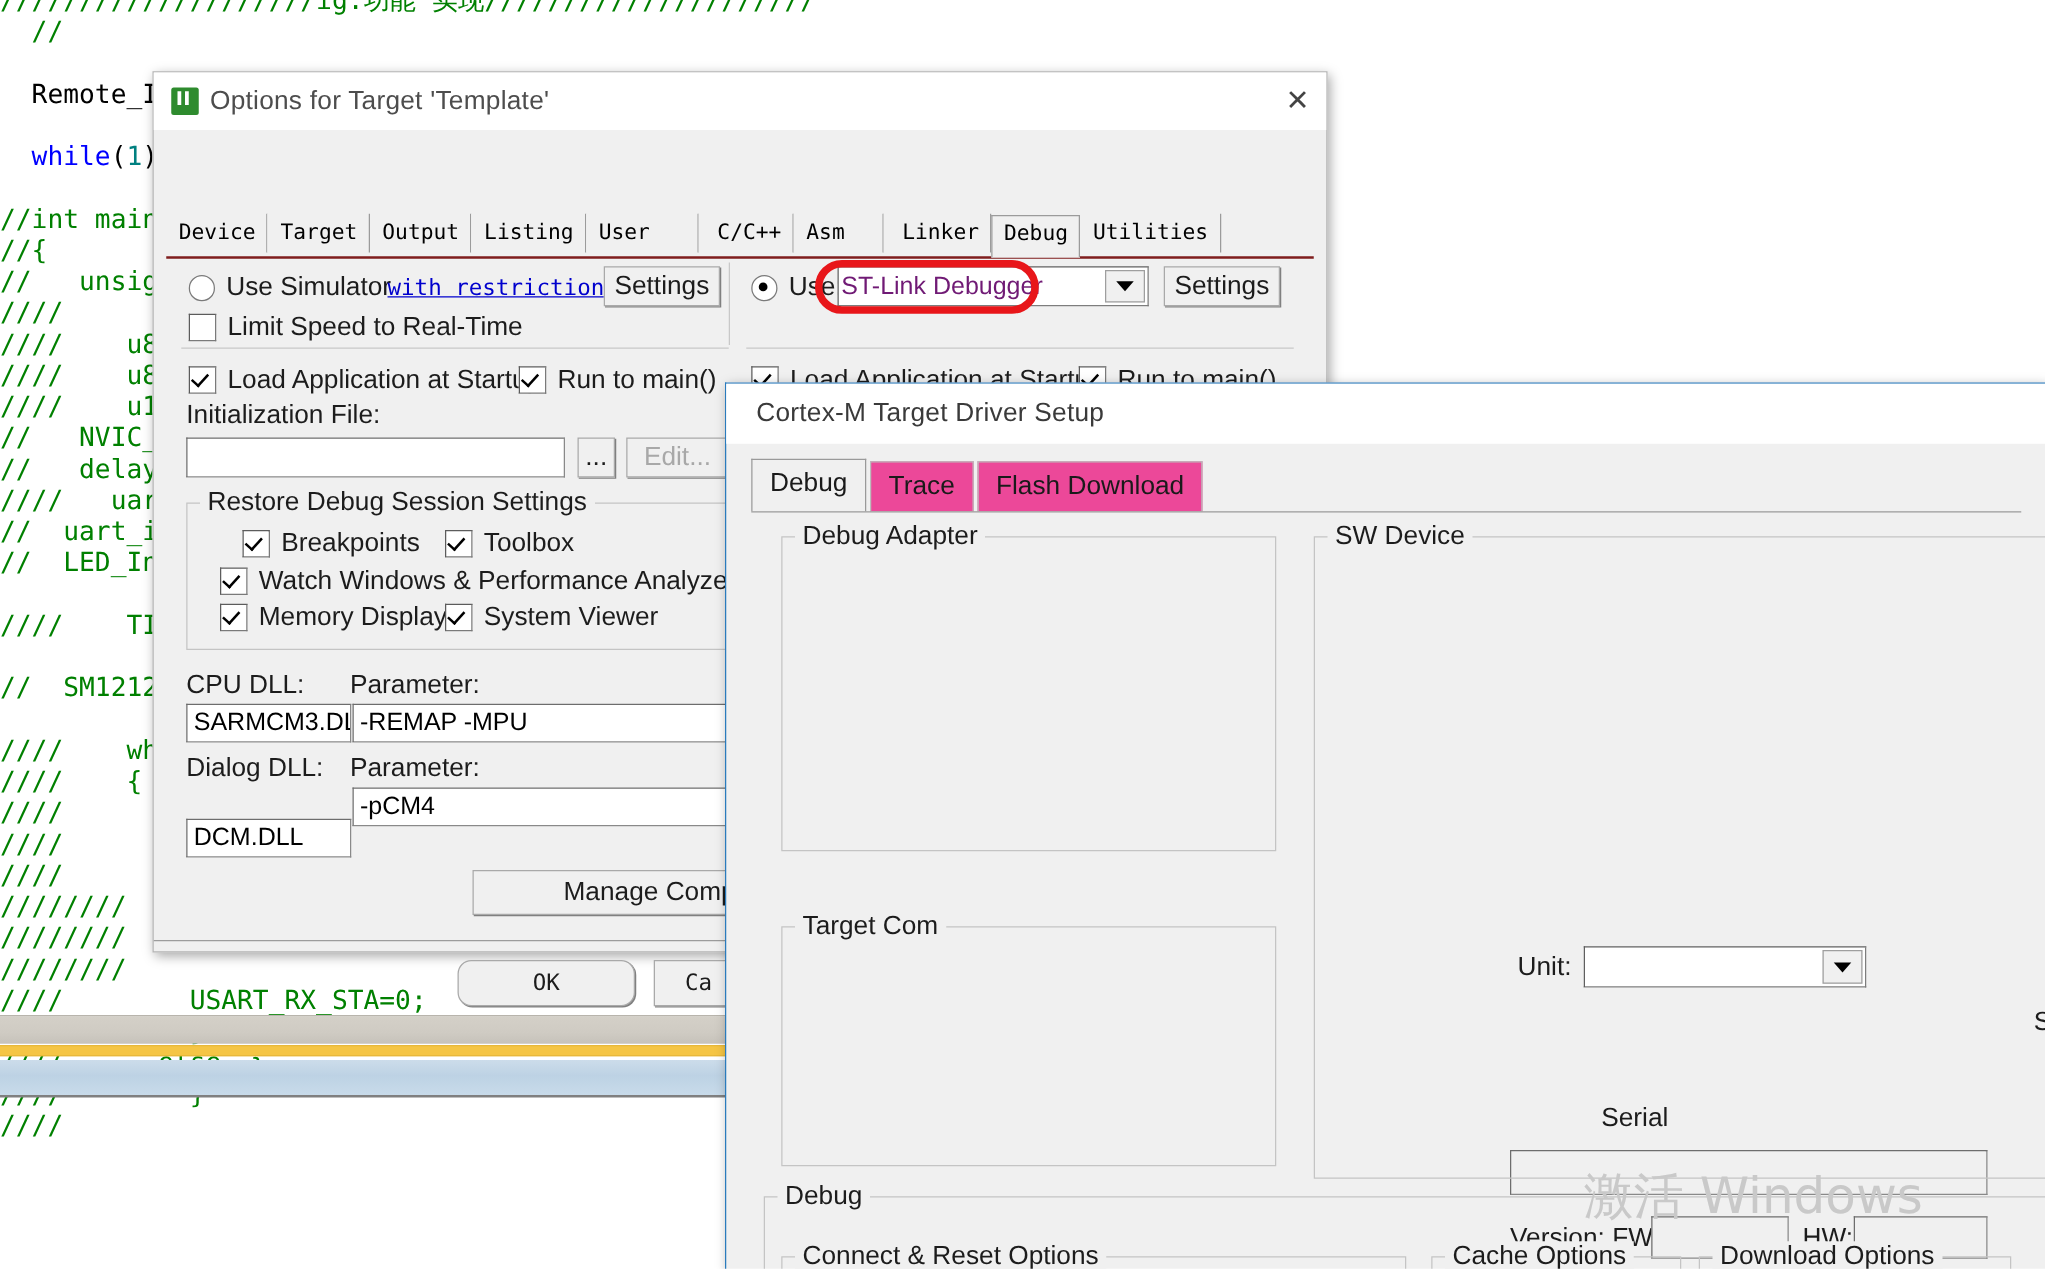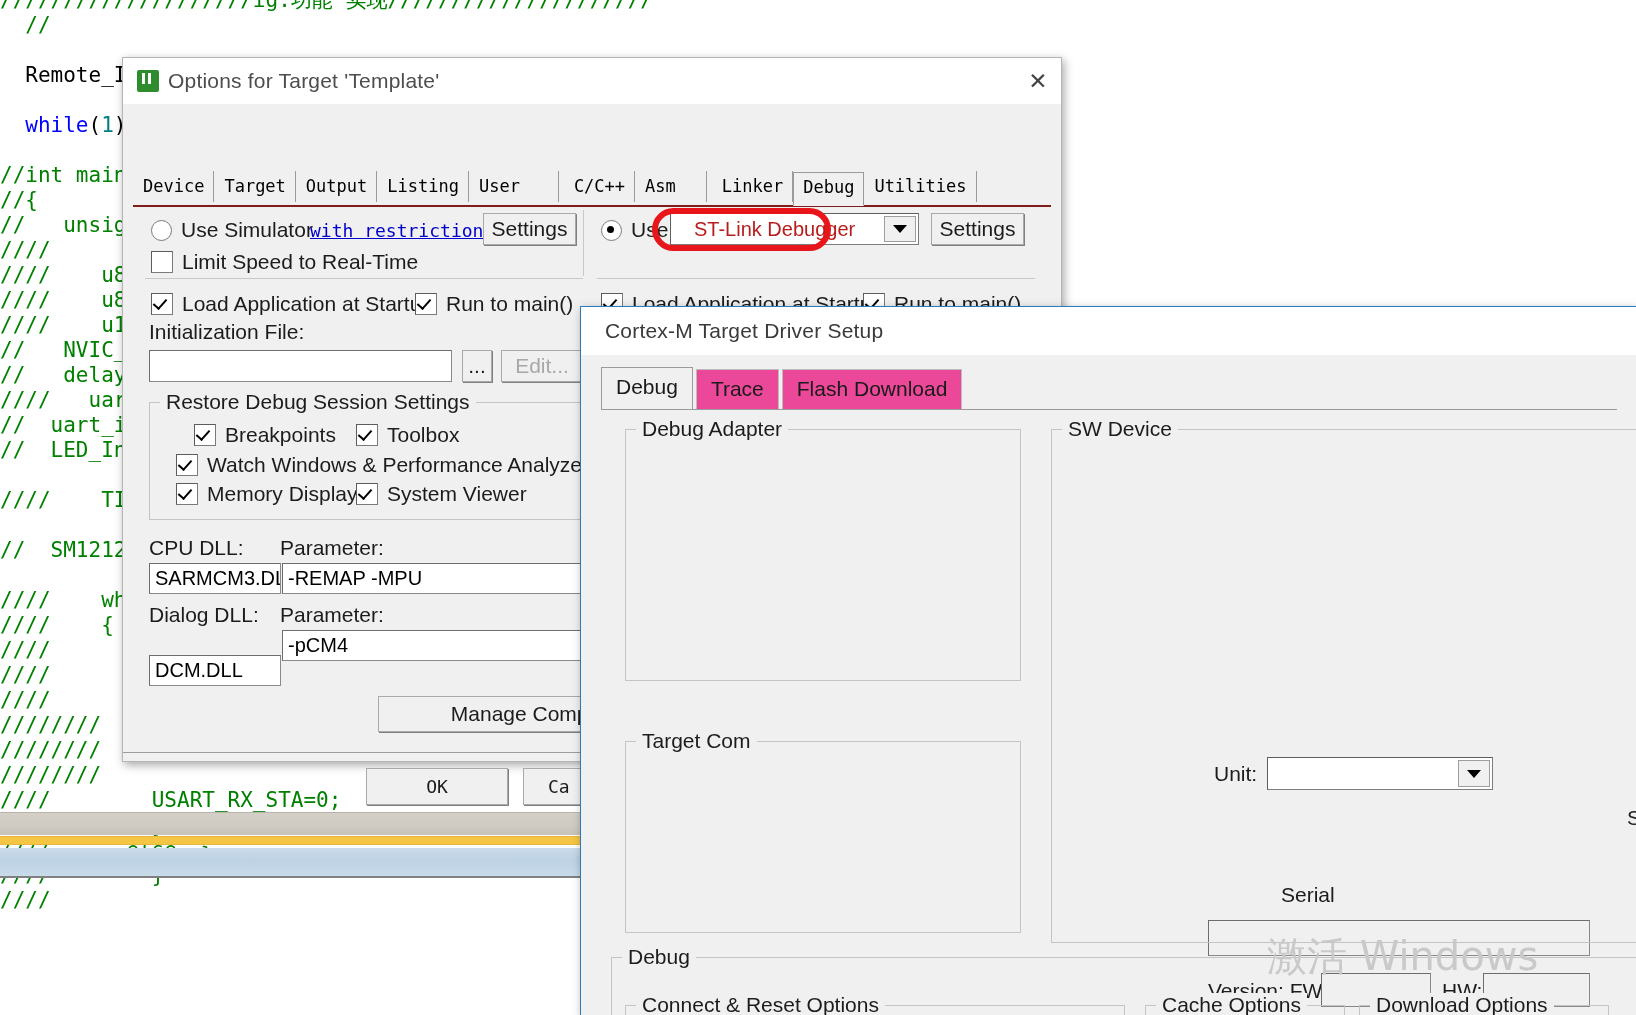--- a/index.html
+++ b/index.html
@@ -120,21 +120,21 @@
     font-size: 20px; color:#000; display:flex; align-items:center; padding-left:5px;
     box-sizing: border-box; overflow:hidden; white-space: nowrap;
   }
   .txt.ro { background:#f0f0f0; }
 
   .combo {
     position:absolute; background:#ffffff;
     border: 1px solid #7d7d7d; border-top-color:#5f5f5f; border-left-color:#5f5f5f;
     box-sizing:border-box; display:flex; align-items:center;
   }
-  .combo .val { font-size:20px; color:#b91c1c; padding-left:23px; flex:1; white-space:nowrap; overflow:hidden;}
+  .combo .val { font-size:20px; color:#701a75; padding-left:2px; flex:1; white-space:nowrap; overflow:hidden;}
   .combo .arrow {
     width: 30px; align-self: stretch; margin: 2px 2px 2px 0;
     background:#f0f0f0; border:1px solid #9e9e9e;
     display:flex; align-items:center; justify-content:center;
   }
   .combo .arrow i {
     display:block; width:0;height:0;border-left:7px solid transparent;border-right:7px solid transparent;
     border-top:8px solid #000;
   }
 
@@ -342,21 +342,21 @@
     <div class="txt" style="left:159px; top:505px; width:740px; height:31px;">-REMAP -MPU</div>
 
     <div class="lab" style="left:26px; top:545px;">Dialog DLL:</div>
     <div class="lab" style="left:157px; top:545px;">Parameter:</div>
     <div class="txt" style="left:26px; top:597px; width:132px; height:31px;">DCM.DLL</div>
     <div class="txt" style="left:159px; top:572px; width:740px; height:31px;">-pCM4</div>
 
     <div class="btn" style="left:255px; top:638px; width:360px; height:36px; justify-content:center;">Manage Component Vi</div>
 
     <div class="sep" style="left:0px; top:694px; width:938px; background:#9c9c9c;"></div>
-    <div class="btn mono" style="left:243px; top:710px; width:142px; height:37px;">OK</div>
+    <div class="btn mono" style="left:243px; top:710px; width:142px; height:37px;border-radius:11px;">OK</div>
     <div class="btn mono" style="left:400px; top:710px; width:142px; height:37px; justify-content:flex-start; padding-left:24px;">Ca</div>
   </div>
 
   <div class="dlg" style="left:580px; top:306px; width:1056px; height:709px; border:1px solid #2a7bbd; border-right:none; border-bottom:none;">
 
     <div class="dlg-title active" style="height:48px; padding-left:24px;">
       <span class="t">Cortex-M Target Driver Setup</span>
     </div>
 
     <div class="mtabs" style="left:20px; top:60px;">

